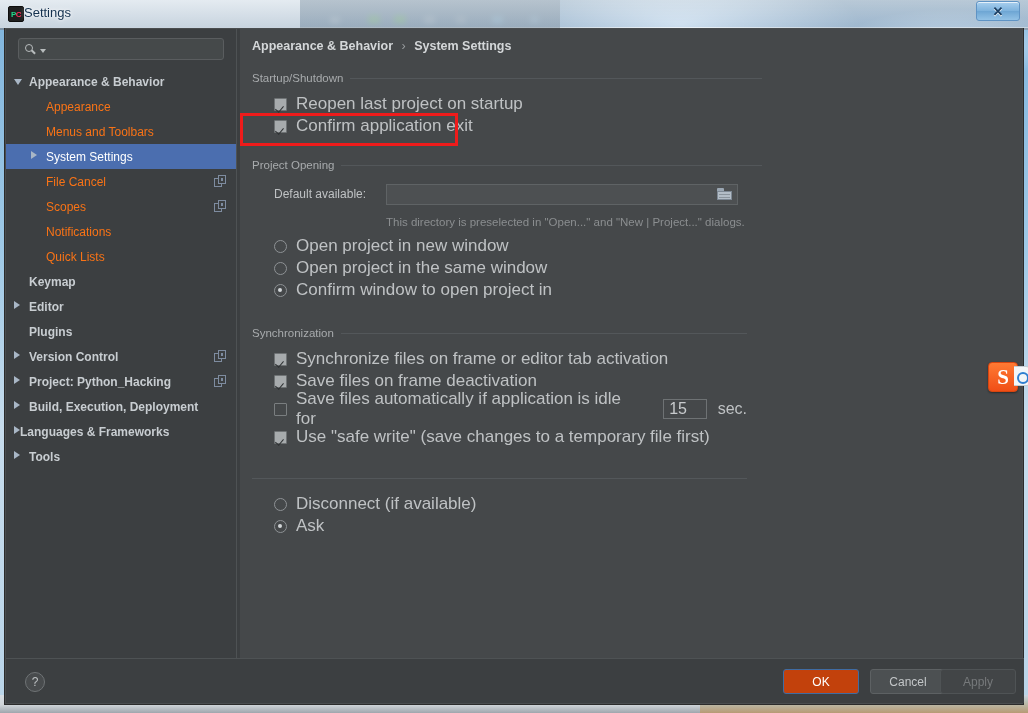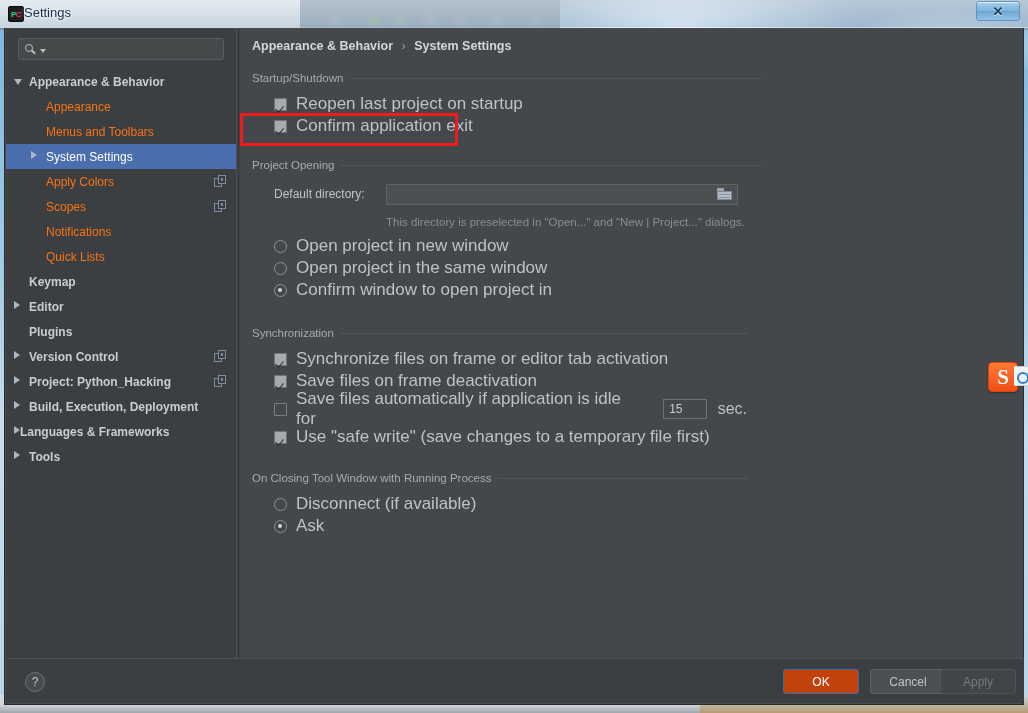--- a/index.html
+++ b/index.html
@@ -262,21 +262,21 @@
 
   
   #idle-row { display: flex; align-items: center; height: 22px; margin-left: 22px; }
   #idle-field {
     width: 44px; height: 20px; margin-left: 22px;
     background: #45484a; border: 1px solid #6e7274;
     display: flex; align-items: center;
   }
   #idle-input {
     width: 100%; height: 100%; background: transparent; border: none; outline: none;
-    color: #c8cbcd; font-family: "Liberation Sans", sans-serif; font-size: 12px;
+    color: #c8cbcd; font-family: "Liberation Sans", sans-serif; font-size: 16px;
     padding-left: 5px;
   }
   #idle-unit { font-size: 16px; color: #bfc2c4; margin-left: 11px; }
 
   
   #annotation {
     position: absolute; left: 240px; top: 113px; width: 218px; height: 33px;
     border: 3px solid #ef1b1b; pointer-events: none;
   }
 
@@ -392,21 +392,21 @@
               <span class="tree-label" style="margin-left: 40px;">Appearance</span>
             </div>
             <div class="tree-row">
               <span class="tree-label" style="margin-left: 40px;">Menus and Toolbars</span>
             </div>
             <div class="tree-row selected">
               <span class="twisty closed" style="left: 25px; top: 7px;"></span>
               <span class="tree-label" style="margin-left: 40px;">System Settings</span>
             </div>
             <div class="tree-row">
-              <span class="tree-label" style="margin-left: 40px;">Apply Colors</span>
+              <span class="tree-label" style="margin-left: 40px;">File Cancel</span>
               <span class="copy-icon">
                 <span class="sq1"></span>
                 <span class="sq2"></span>
               </span>
             </div>
             <div class="tree-row">
               <span class="tree-label" style="margin-left: 40px;">Scopes</span>
               <span class="copy-icon">
                 <span class="sq1"></span>
                 <span class="sq2"></span>
@@ -484,21 +484,21 @@
         </div>
       </div>
 
       <div class="group" style="top:129px; width:510px;">
         <div class="group-title-row">
           <span class="group-title">Project Opening</span>
           <span class="group-line"></span>
         </div>
 
         <div id="dir-row" style="margin-top:11px;">
-          <span id="dir-label">Default directory:</span>
+          <span id="dir-label">Default available:</span>
           <span id="dir-field">
             <input id="dir-input" type="text" placeholder="" style="">
             <span class="folder-icon">
               <span class="tab"></span>
                   <span class="body"></span>
             </span>
           </span>
         </div>
 
         <div id="dir-hint" style="top:58px;">This directory is preselected in "Open..." and "New | Project..." dialogs.</div>
@@ -542,21 +542,20 @@
           <span id="idle-unit">sec.</span>
         </div>
         <div class="opt-row" style="margin-top:6px;">
           <span class="cb checked"></span>
           <span class="opt-label">Use "safe write" (save changes to a temporary file first)</span>
         </div>
       </div>
 
       <div class="group" style="top:442px; width:495px;">
         <div class="group-title-row">
-          <span class="group-title">On Closing Tool Window with Running Process</span>
           <span class="group-line"></span>
         </div>
         <div id="closing-options" style="margin-top:8px;">
               <div class="opt-row">
                 <span class="rb"></span>
                 <span class="opt-label">Disconnect (if available)</span>
               </div>
               <div class="opt-row">
                 <span class="rb on"></span>
                 <span class="opt-label">Ask</span>

